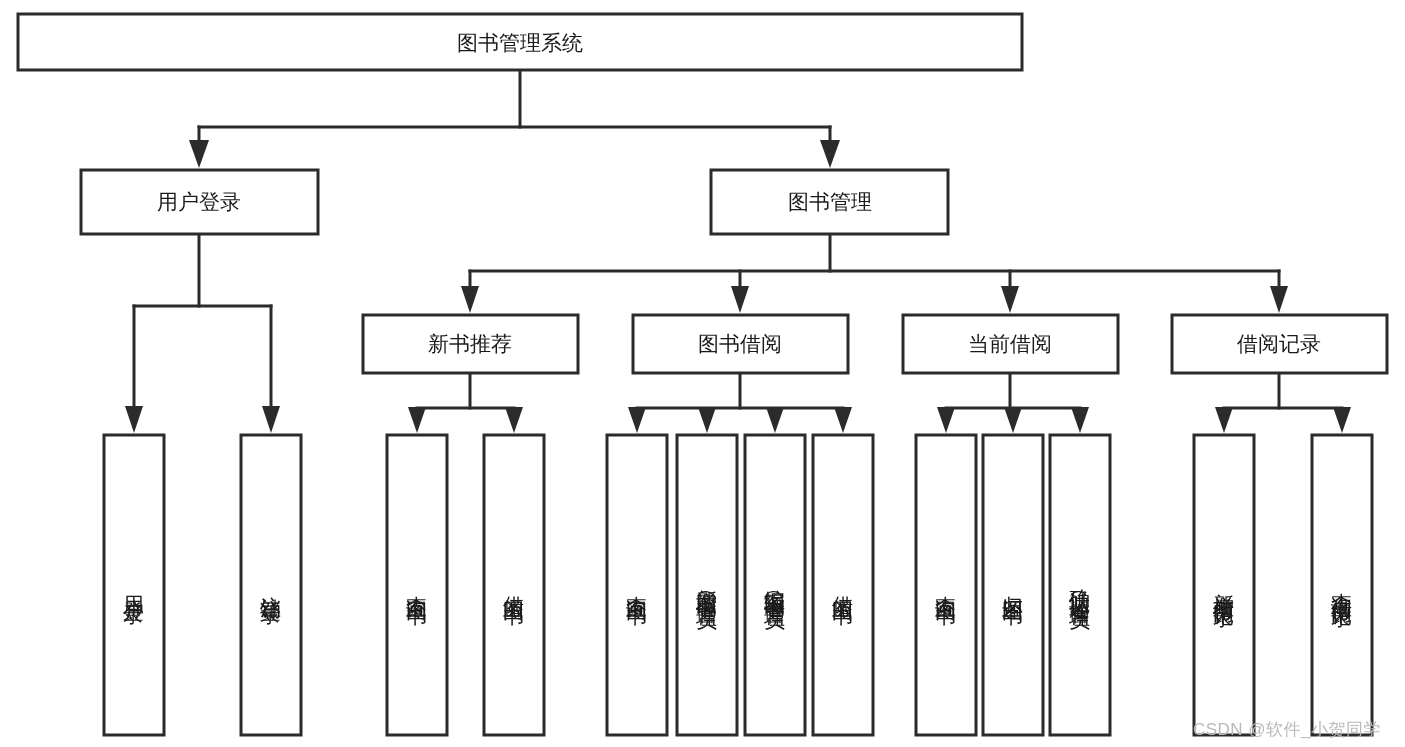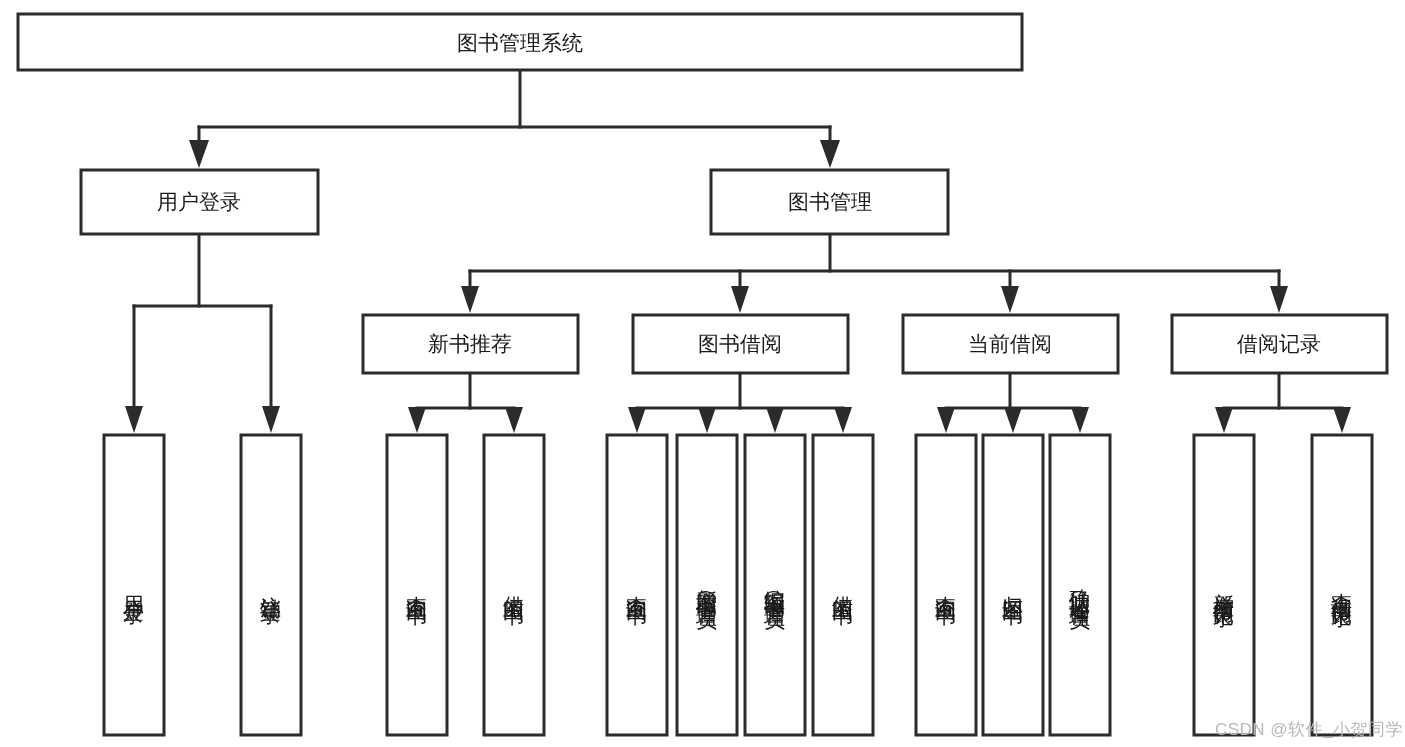--- a/index.html
+++ b/index.html
@@ -61,21 +61,21 @@
     letter-spacing: 3px;
     line-height: 1;
     white-space: nowrap;
     display: flex;
     align-items: flex-start;
     justify-content: center;
     pointer-events: none;
   }
   .watermark {
     position: absolute;
-    right: 2px;
+    right: 24px;
     bottom: 6px;
     font-family: "Liberation Sans", "DejaVu Sans", sans-serif;
     font-size: 17px;
     color: #b9b9b9;
     letter-spacing: 0.5px;
     white-space: nowrap;
   }
 </style>
 </head>
 <body>

